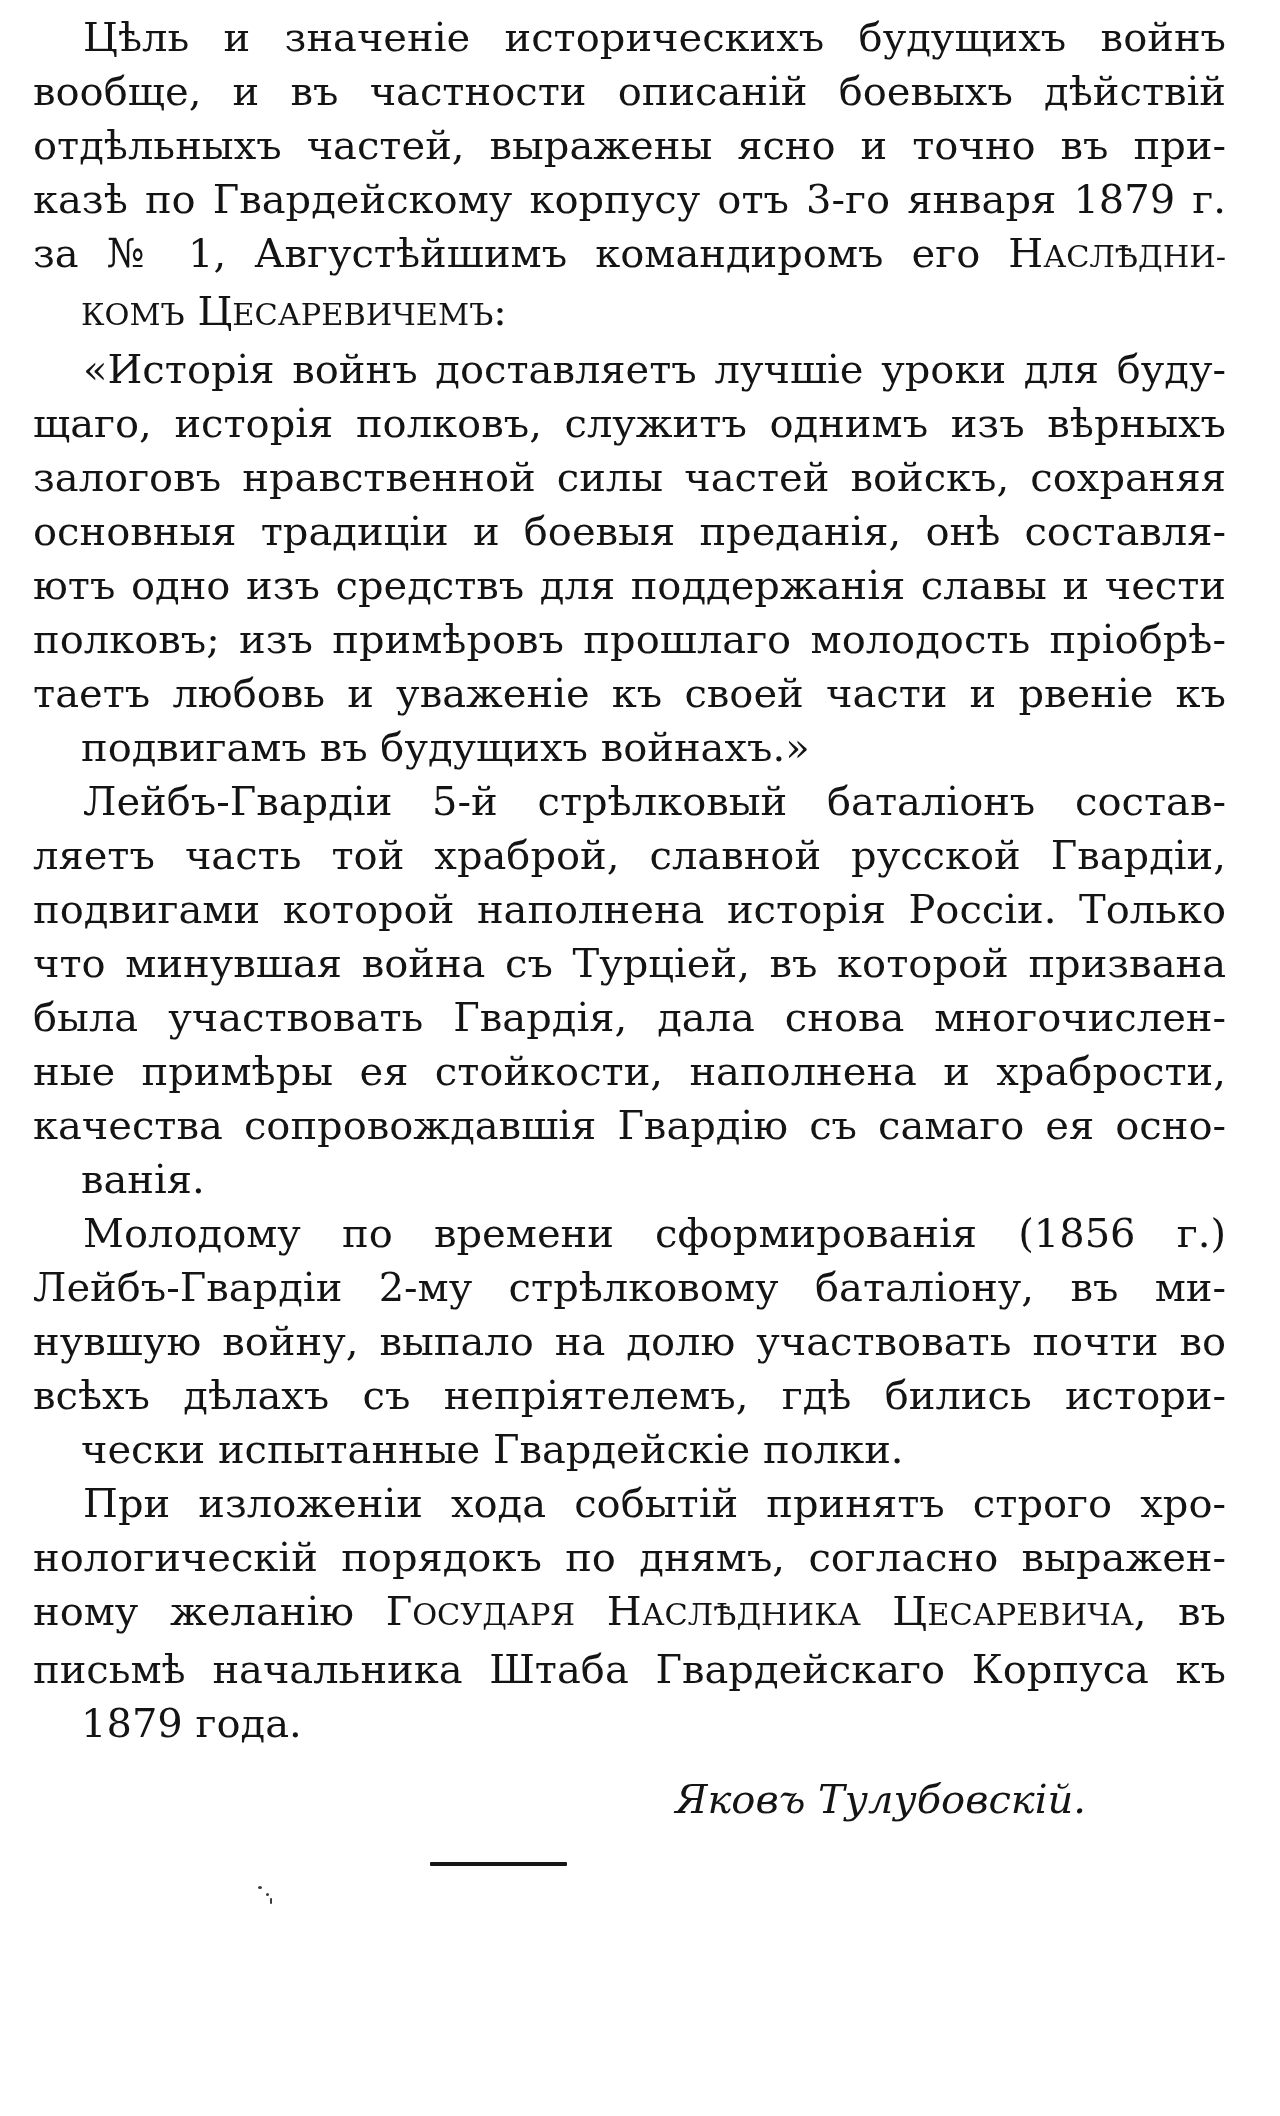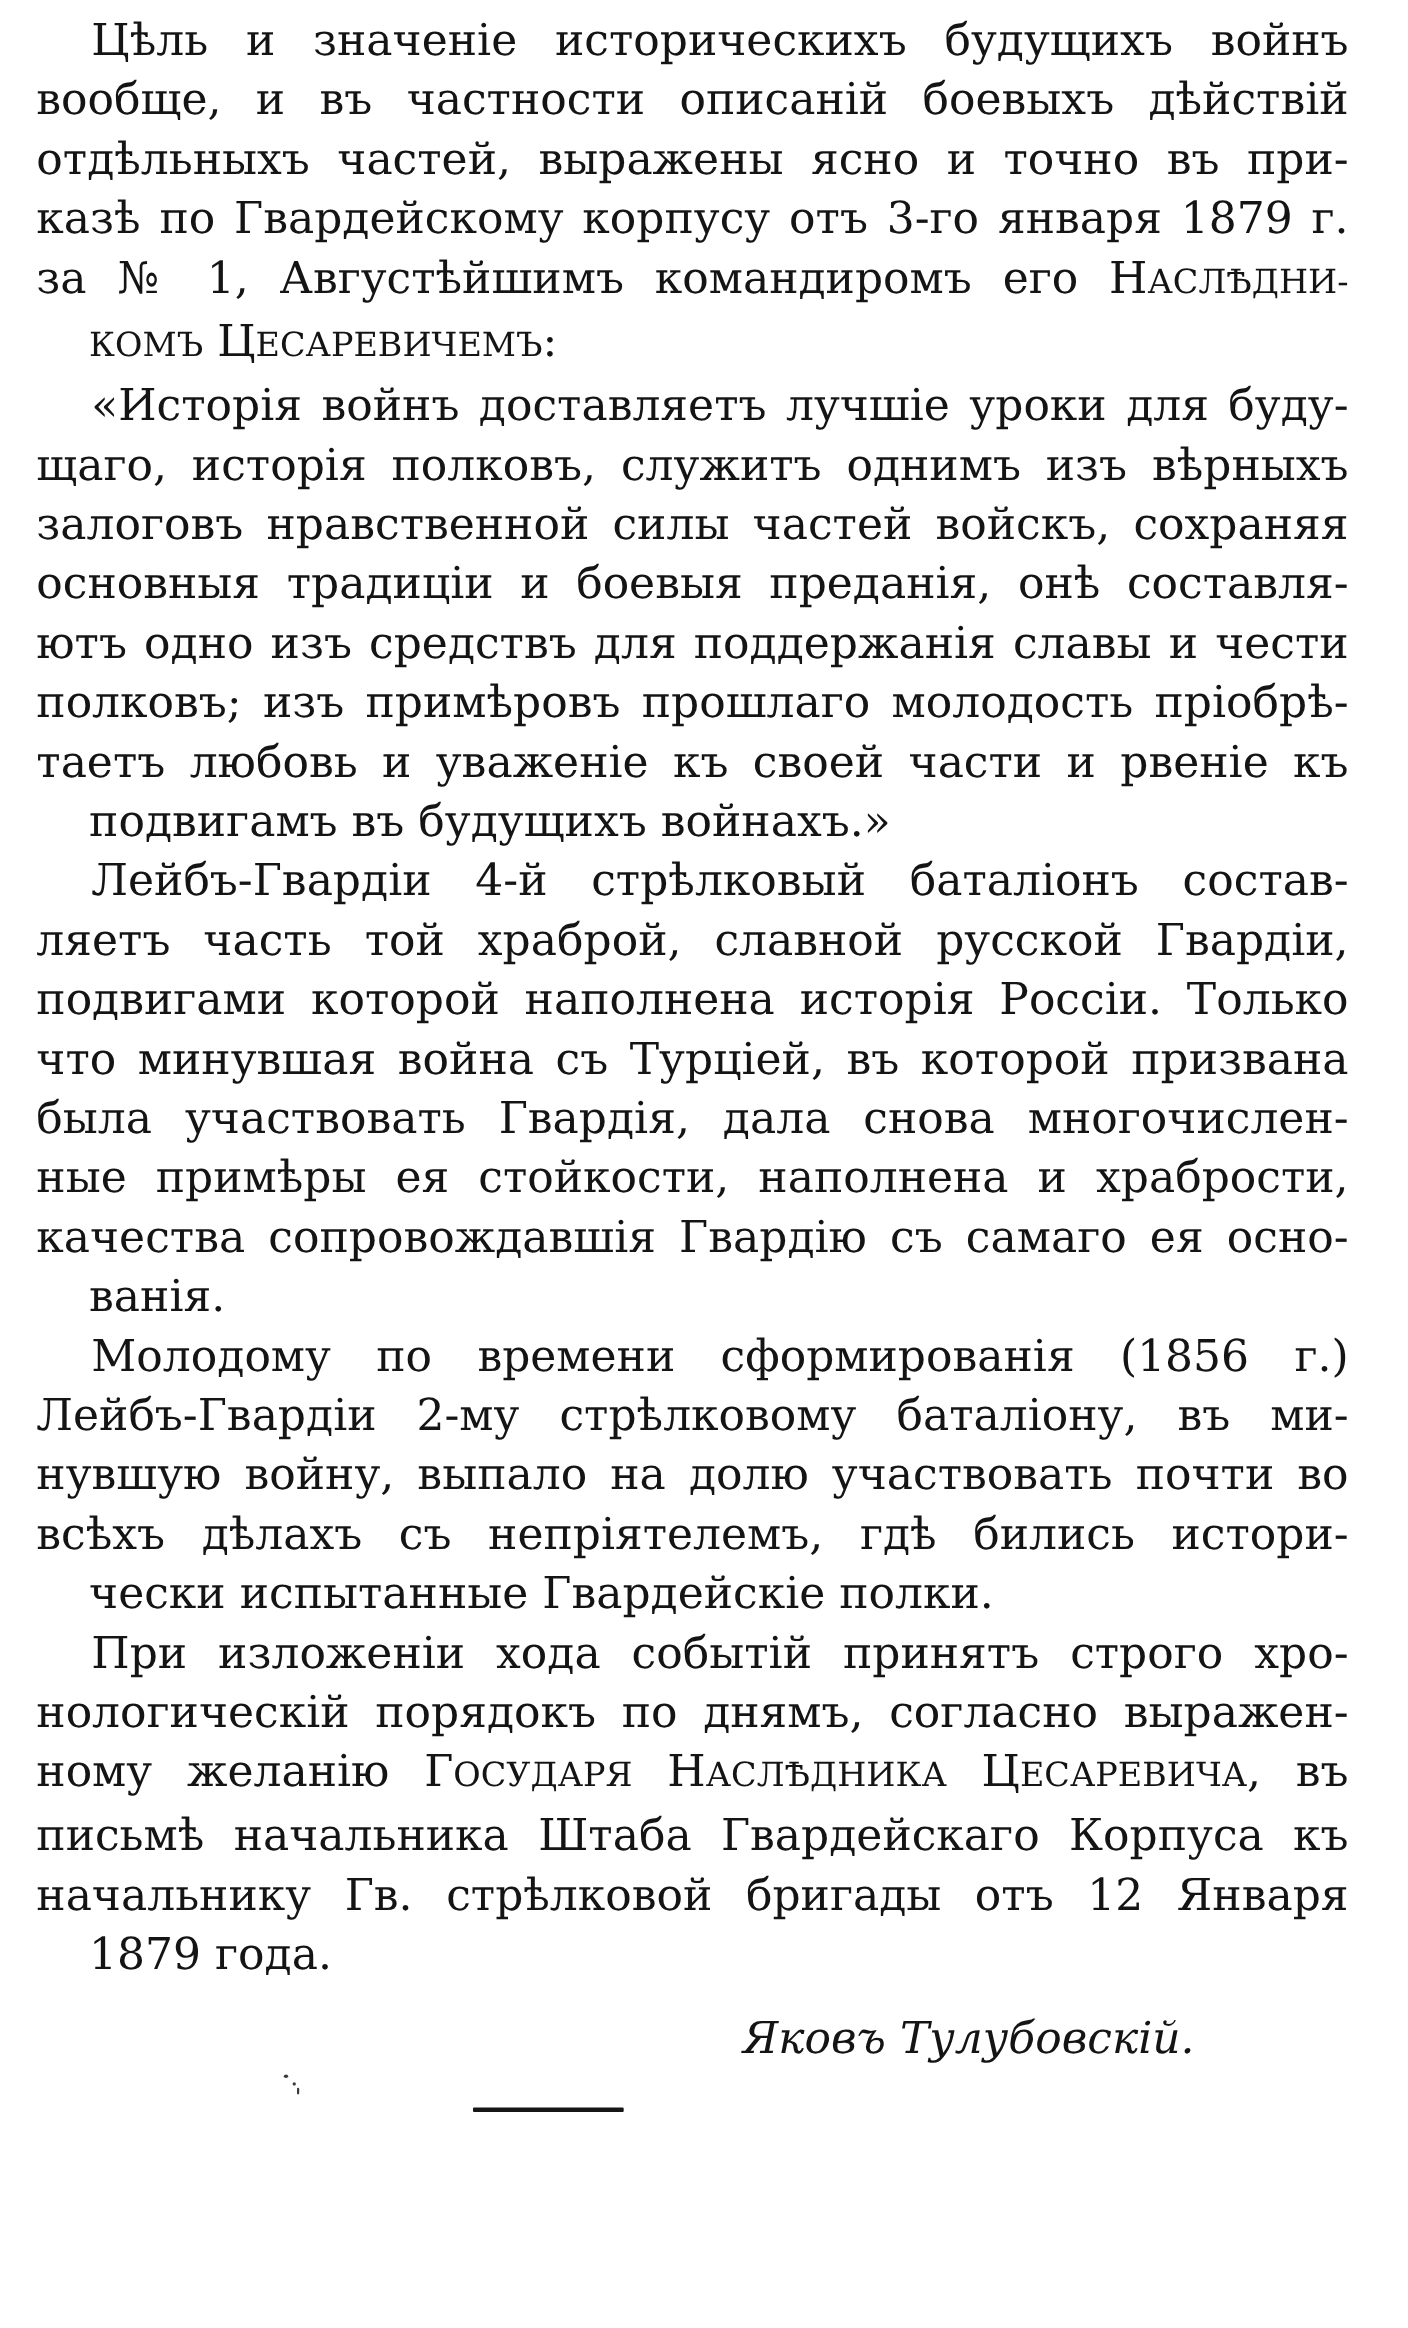--- a/index.html
+++ b/index.html
@@ -73,38 +73,37 @@
       <div class="line">за № 1, Августѣйшимъ командиромъ его <span>Н</span><span class="sc-small">А</span><span class="sc-small">С</span><span class="sc-small">Л</span><span class="sc-small">Ѣ</span><span class="sc-small">Д</span><span class="sc-small">Н</span><span class="sc-small">И</span><span class="sc-small">-</span></div>
       <div class="line last"><span class="sc-small">К</span><span class="sc-small">О</span><span class="sc-small">М</span><span class="sc-small">Ъ</span> <span>Ц</span><span class="sc-small">Е</span><span class="sc-small">С</span><span class="sc-small">А</span><span class="sc-small">Р</span><span class="sc-small">Е</span><span class="sc-small">В</span><span class="sc-small">И</span><span class="sc-small">Ч</span><span class="sc-small">Е</span><span class="sc-small">М</span><span class="sc-small">Ъ</span>:</div>
       <div class="line indent">«Исторія войнъ доставляетъ лучшіе уроки для буду-</div>
       <div class="line">щаго, исторія полковъ, служитъ однимъ изъ вѣрныхъ</div>
       <div class="line">залоговъ нравственной силы частей войскъ, сохраняя</div>
       <div class="line">основныя традиціи и боевыя преданія, онѣ составля-</div>
       <div class="line">ютъ одно изъ средствъ для поддержанія славы и чести</div>
       <div class="line">полковъ; изъ примѣровъ прошлаго молодость пріобрѣ-</div>
       <div class="line">таетъ любовь и уваженіе къ своей части и рвеніе къ</div>
       <div class="line last">подвигамъ въ будущихъ войнахъ.»</div>
-      <div class="line indent">Лейбъ-Гвардіи 4-й стрѣлковый баталіонъ состав-</div>
+      <div class="line indent">Лейбъ-Гвардіи 5-й стрѣлковый баталіонъ состав-</div>
       <div class="line">ляетъ часть той храброй, славной русской Гвардіи,</div>
       <div class="line">подвигами которой наполнена исторія Россіи. Только</div>
       <div class="line">что минувшая война съ Турціей, въ которой призвана</div>
       <div class="line">была участвовать Гвардія, дала снова многочислен-</div>
       <div class="line">ные примѣры ея стойкости, наполнена и храбрости,</div>
       <div class="line">качества сопровождавшія Гвардію съ самаго ея осно-</div>
       <div class="line last">ванія.</div>
       <div class="line indent">Молодому по времени сформированія (1856 г.)</div>
       <div class="line">Лейбъ-Гвардіи 2-му стрѣлковому баталіону, въ ми-</div>
       <div class="line">нувшую войну, выпало на долю участвовать почти во</div>
       <div class="line">всѣхъ дѣлахъ съ непріятелемъ, гдѣ бились истори-</div>
       <div class="line last">чески испытанные Гвардейскіе полки.</div>
       <div class="line indent">При изложеніи хода событій принятъ строго хро-</div>
       <div class="line">нологическій порядокъ по днямъ, согласно выражен-</div>
       <div class="line">ному желанію <span>Г</span><span class="sc-small">О</span><span class="sc-small">С</span><span class="sc-small">У</span><span class="sc-small">Д</span><span class="sc-small">А</span><span class="sc-small">Р</span><span class="sc-small">Я</span> <span>Н</span><span class="sc-small">А</span><span class="sc-small">С</span><span class="sc-small">Л</span><span class="sc-small">Ѣ</span><span class="sc-small">Д</span><span class="sc-small">Н</span><span class="sc-small">И</span><span class="sc-small">К</span><span class="sc-small">А</span> <span>Ц</span><span class="sc-small">Е</span><span class="sc-small">С</span><span class="sc-small">А</span><span class="sc-small">Р</span><span class="sc-small">Е</span><span class="sc-small">В</span><span class="sc-small">И</span><span class="sc-small">Ч</span><span class="sc-small">А</span>, въ</div>
       <div class="line">письмѣ начальника Штаба Гвардейскаго Корпуса къ</div>
-      <div class="line">начальнику Гв. стрѣлковой бригады отъ 12 Января</div>
       <div class="line last">1879 года.</div>
     </div>
   <div class="signature">Яковъ Тулубовскій.</div>
   <div class="divider"></div>
   <div class="speck s1"></div>
   <div class="speck s2"></div>
   <div class="speck s3"></div>
 </div>
 
 </body></html>

